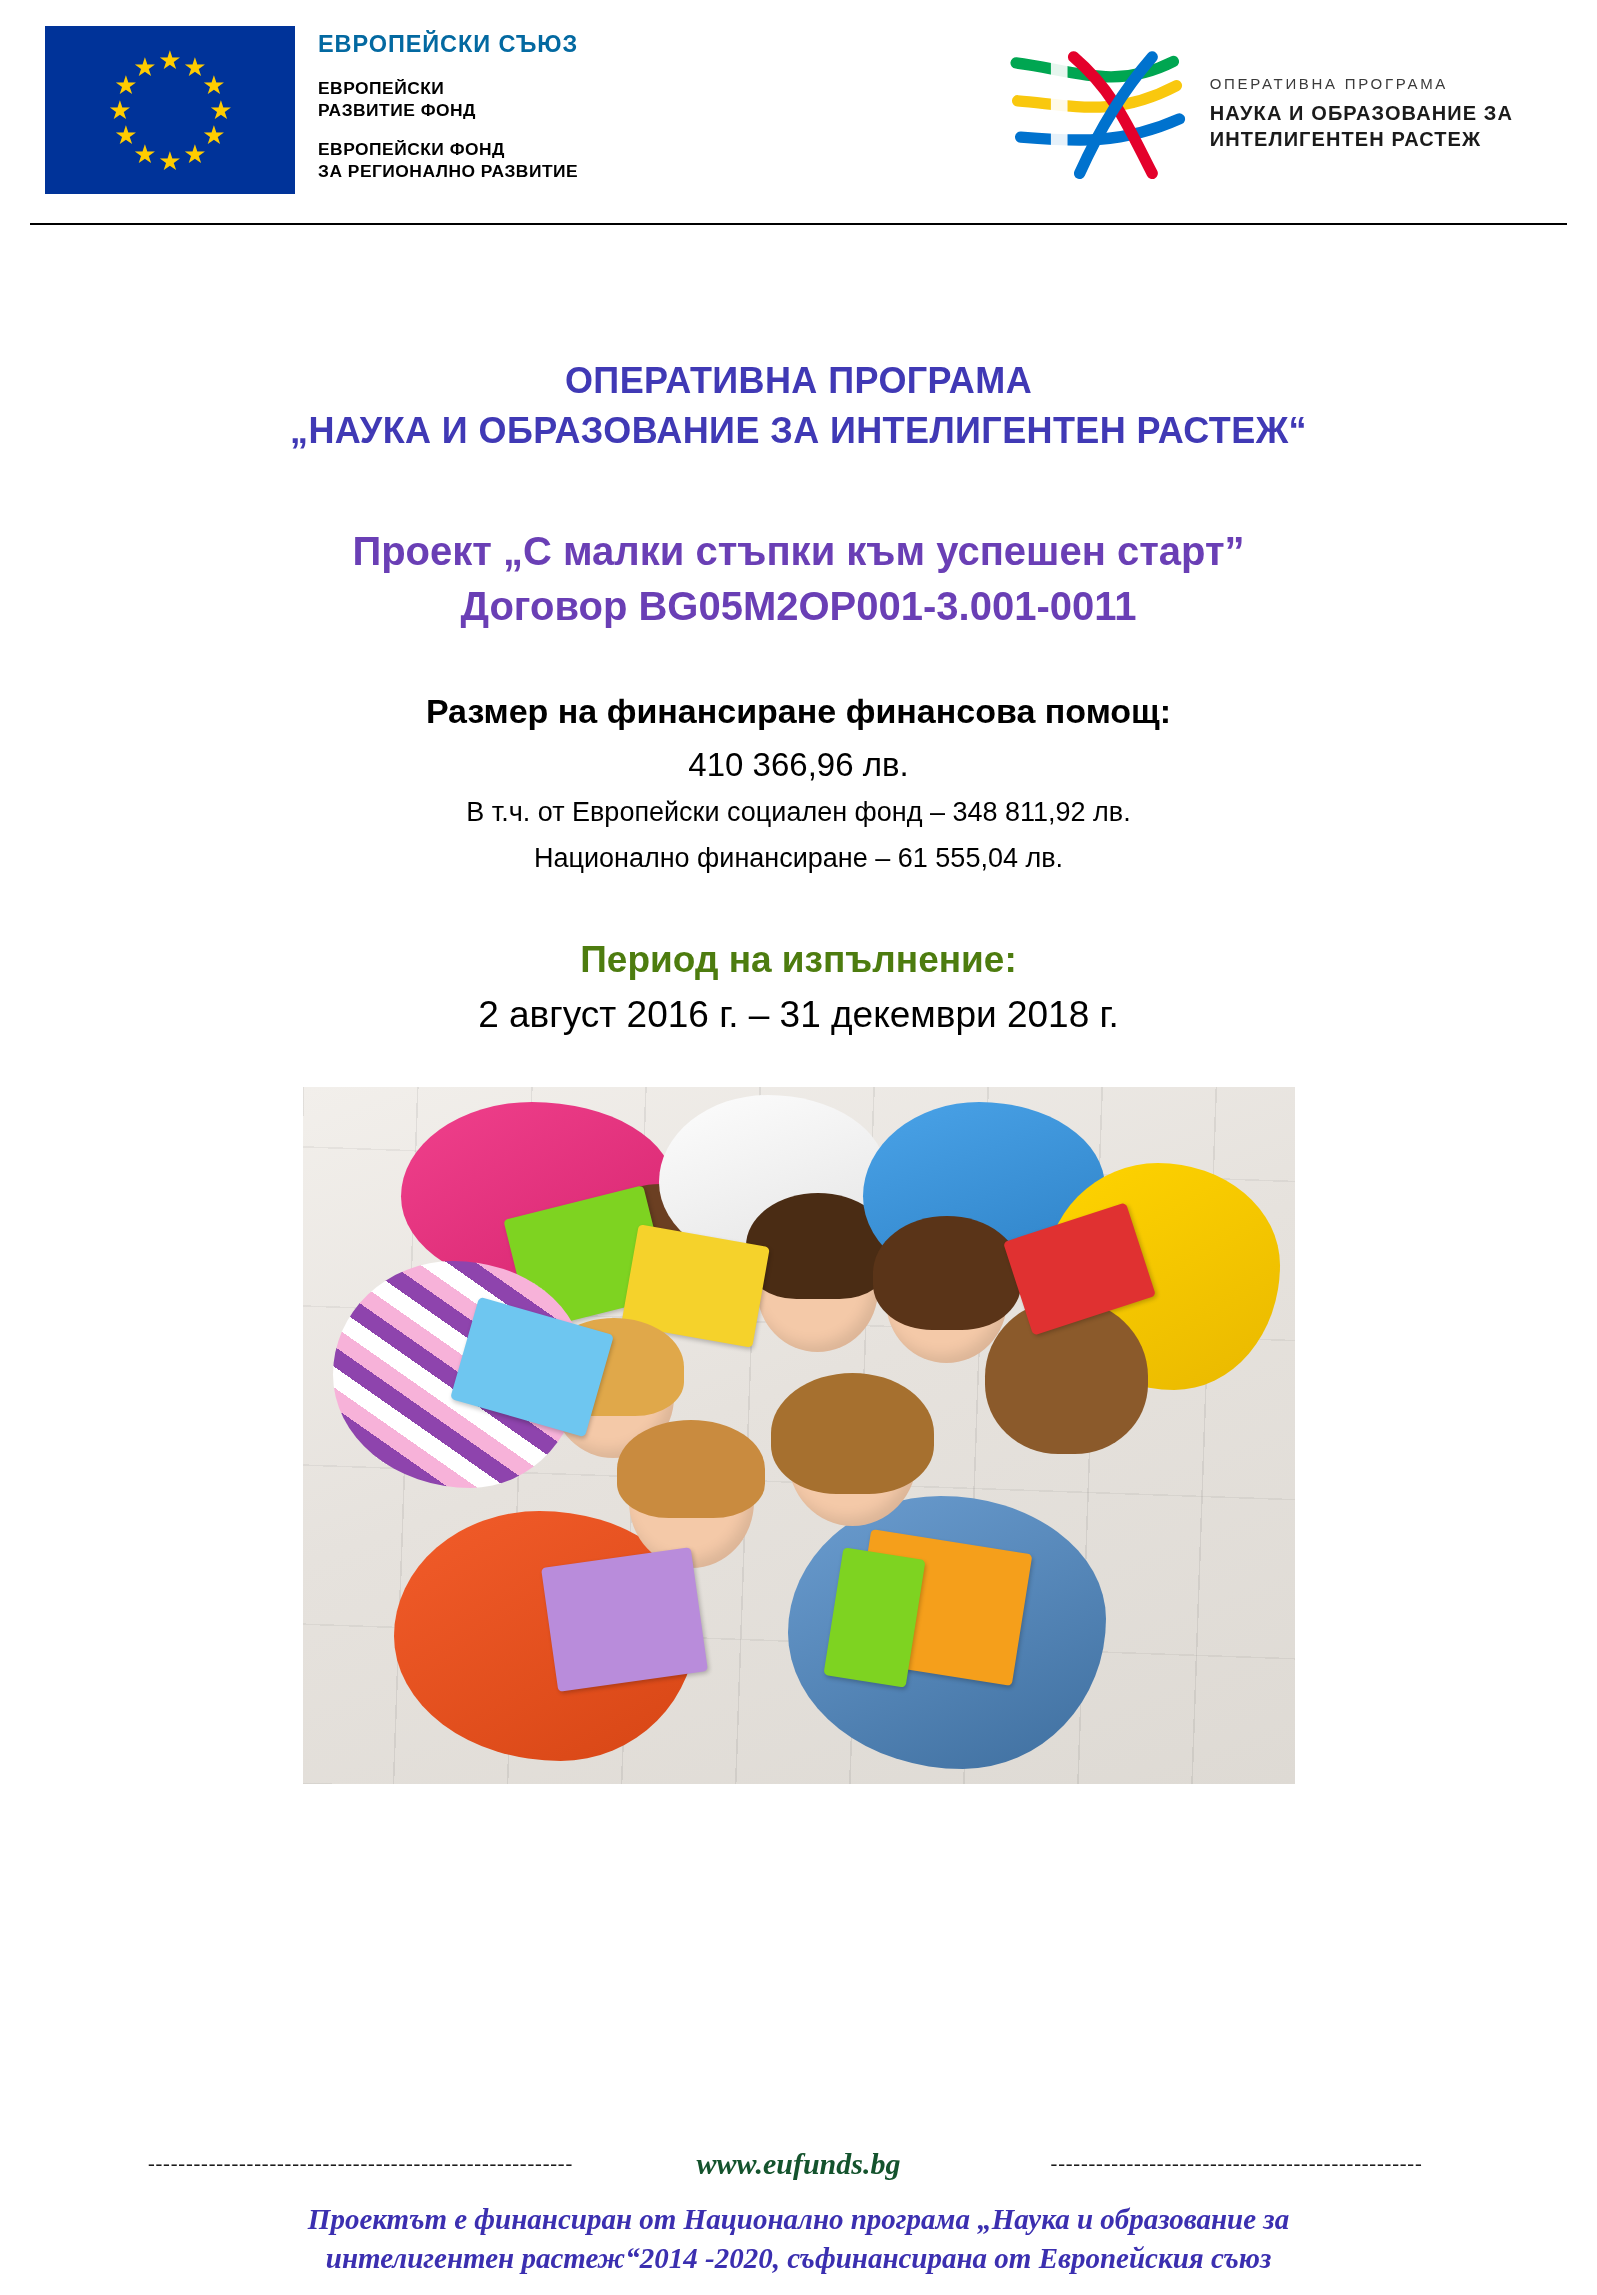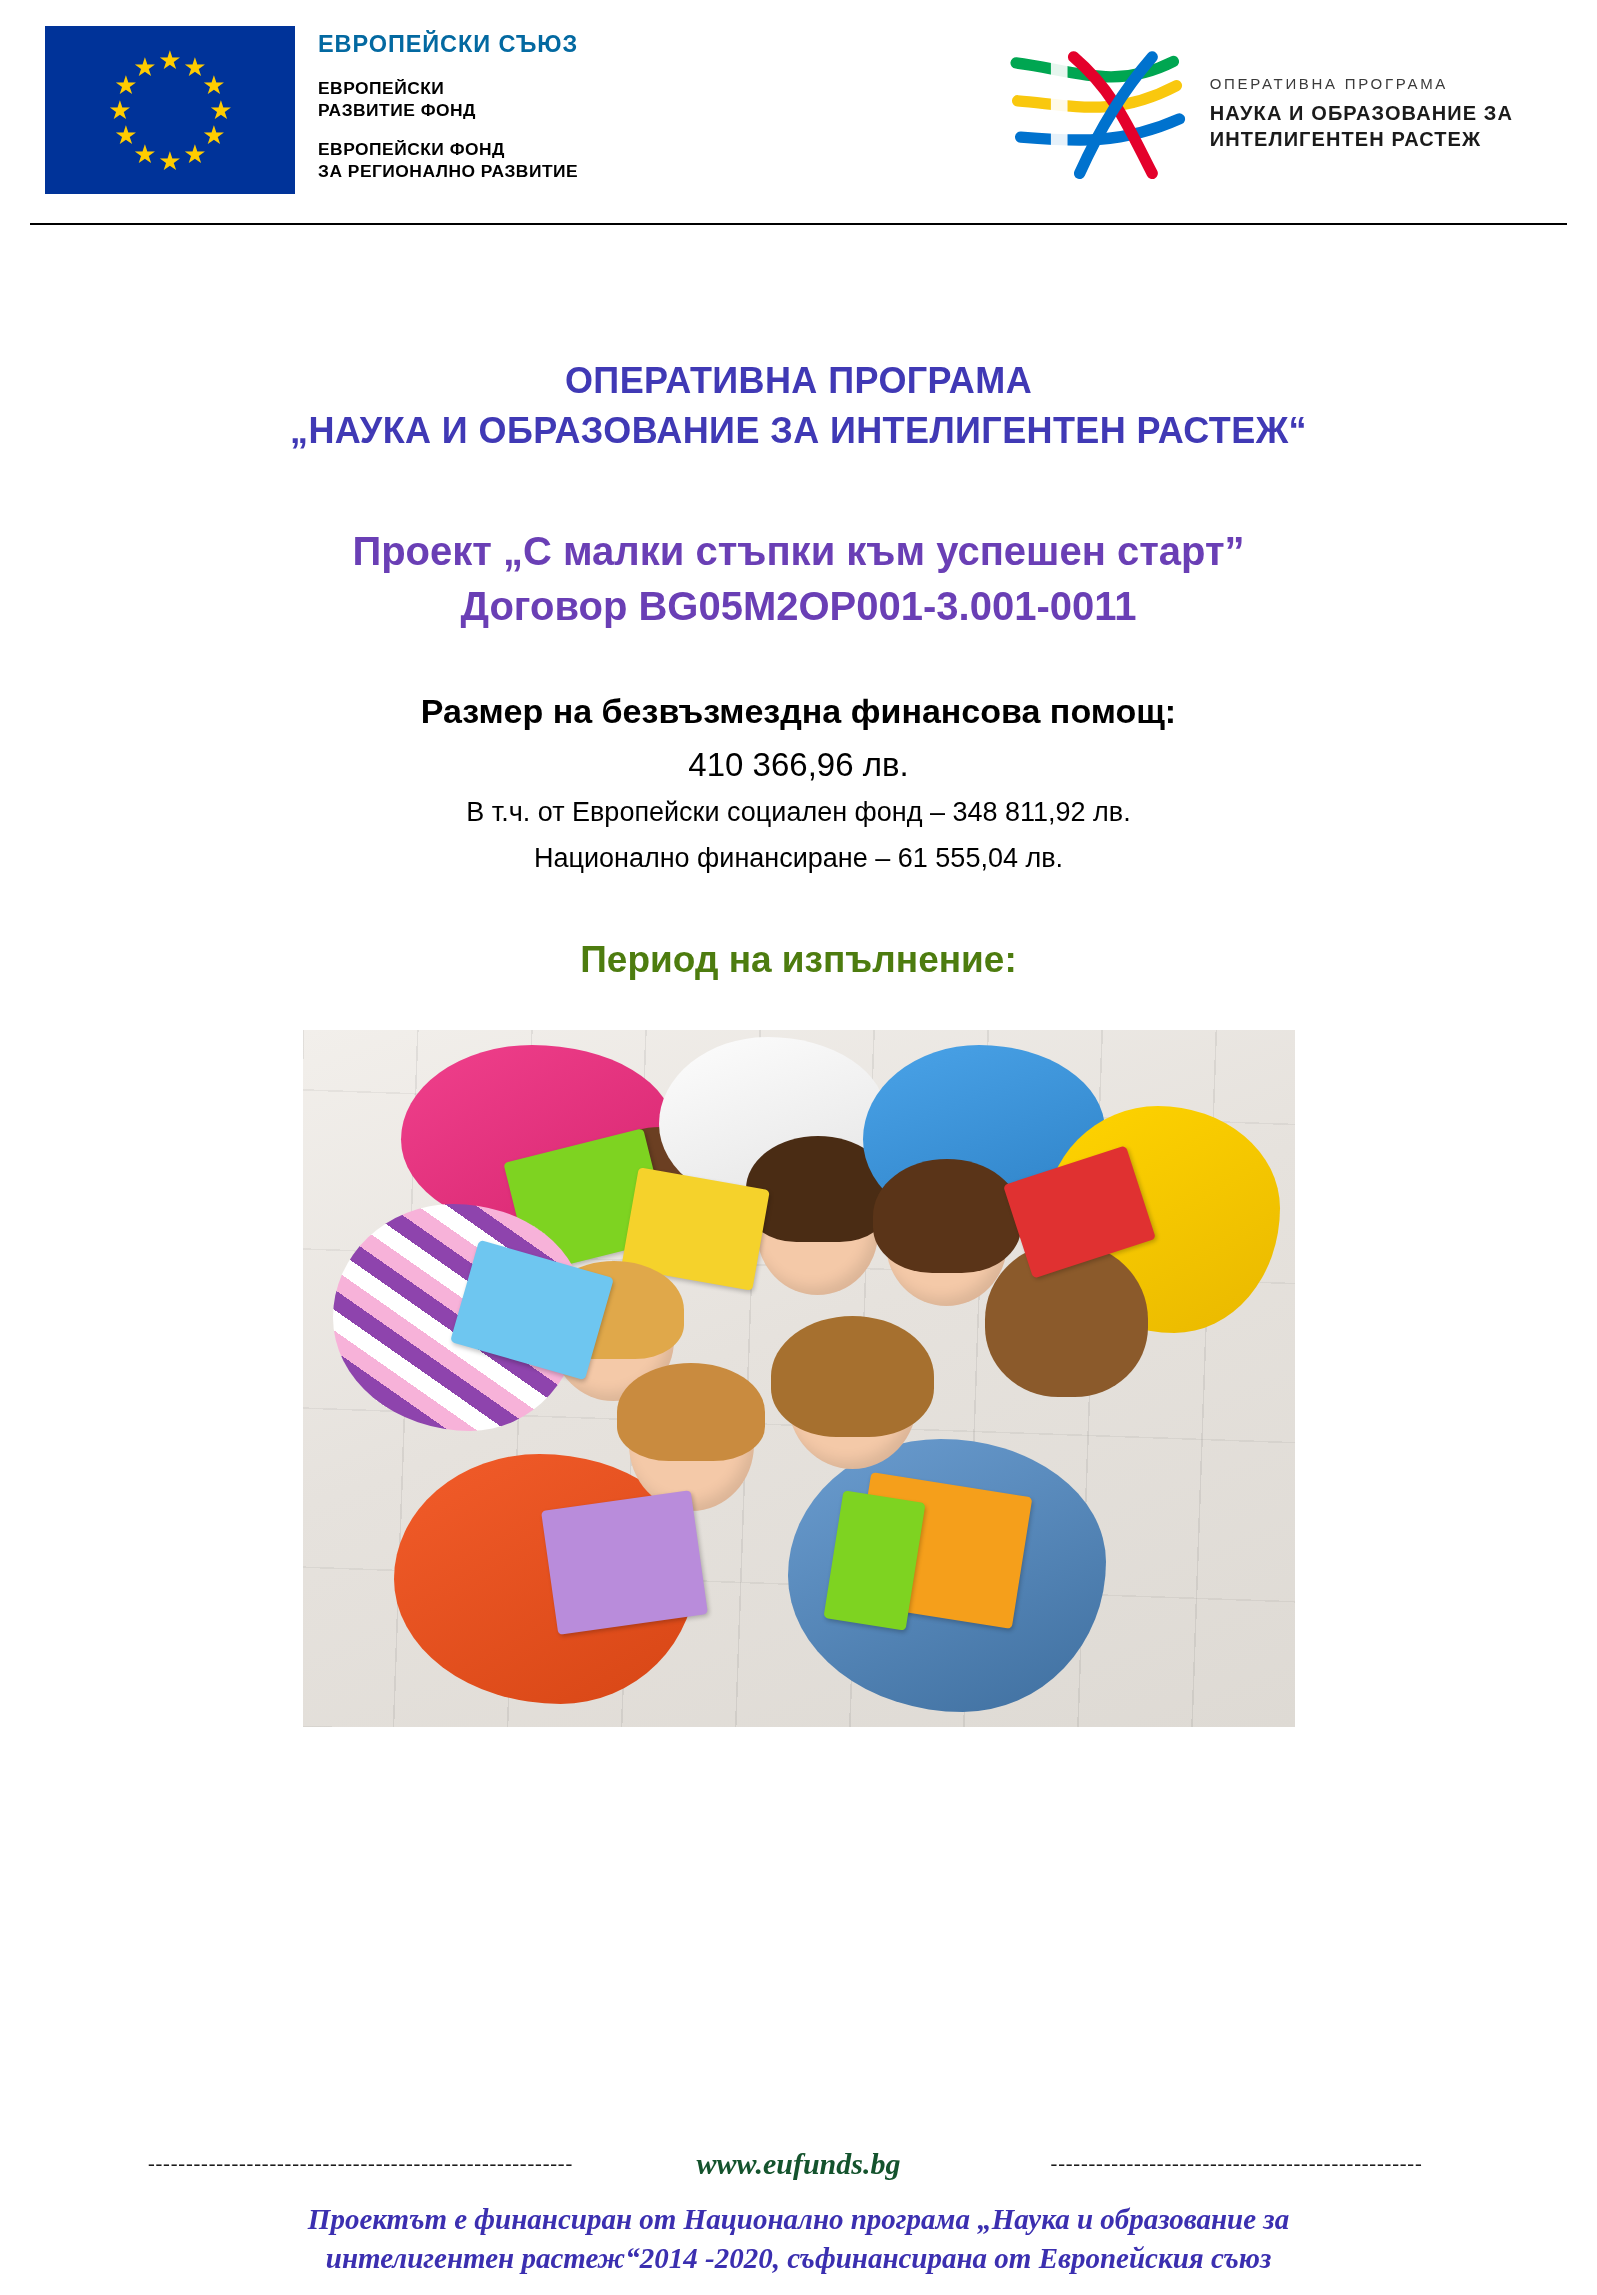--- a/index.html
+++ b/index.html
@@ -304,26 +304,27 @@
   <div class="op-program">
     <div>ОПЕРАТИВНА ПРОГРАМА</div>
     <div>„НАУКА И ОБРАЗОВАНИЕ ЗА ИНТЕЛИГЕНТЕН РАСТЕЖ“</div>
   </div>
 
   <div class="project">
     <div>Проект „С малки стъпки към успешен старт”</div>
     <div>Договор  BG05M2OP001-3.001-0011</div>
   </div>
 
-  <div class="grant-label">Размер на безвъзмездна финансова помощ:</div>
+  <div class="grant-label">Размер на финансиране финансова помощ:</div>
   <div class="grant-amount">410 366,96 лв.</div>
   <div class="grant-line">В т.ч. от Европейски социален фонд – 348 811,92 лв.</div>
   <div class="grant-line">Национално финансиране – 61 555,04 лв.</div>
 
   <div class="period-label">Период на изпълнение:</div>
+  <div class="period-value">2 август 2016 г. – 31 декември 2018 г.</div>
 
   <div class="photo-wrap">
     <div class="floor"></div>
 
     <div class="kid body" style="left:98px; top:15px; width:273px; height:189px; background:linear-gradient(150deg,#f0408c,#d6256f);"></div>
     <div class="head" style="left:307px; top:114px; width:114px; height:117px;"></div>
     <div class="hair" style="left:294px; top:97px; width:127px; height:91px; background:#6b3f22; border-radius:50% 50% 30% 30%;"></div>
     <div class="book" style="left:212px; top:114px; width:144px; height:114px; background:#7ed321; transform:rotate(-14deg);"></div>
 
     <div class="kid body" style="left:356px; top:7.6px; width:227px; height:174px; background:linear-gradient(160deg,#fdfdfd,#e3e3e3);"></div>

